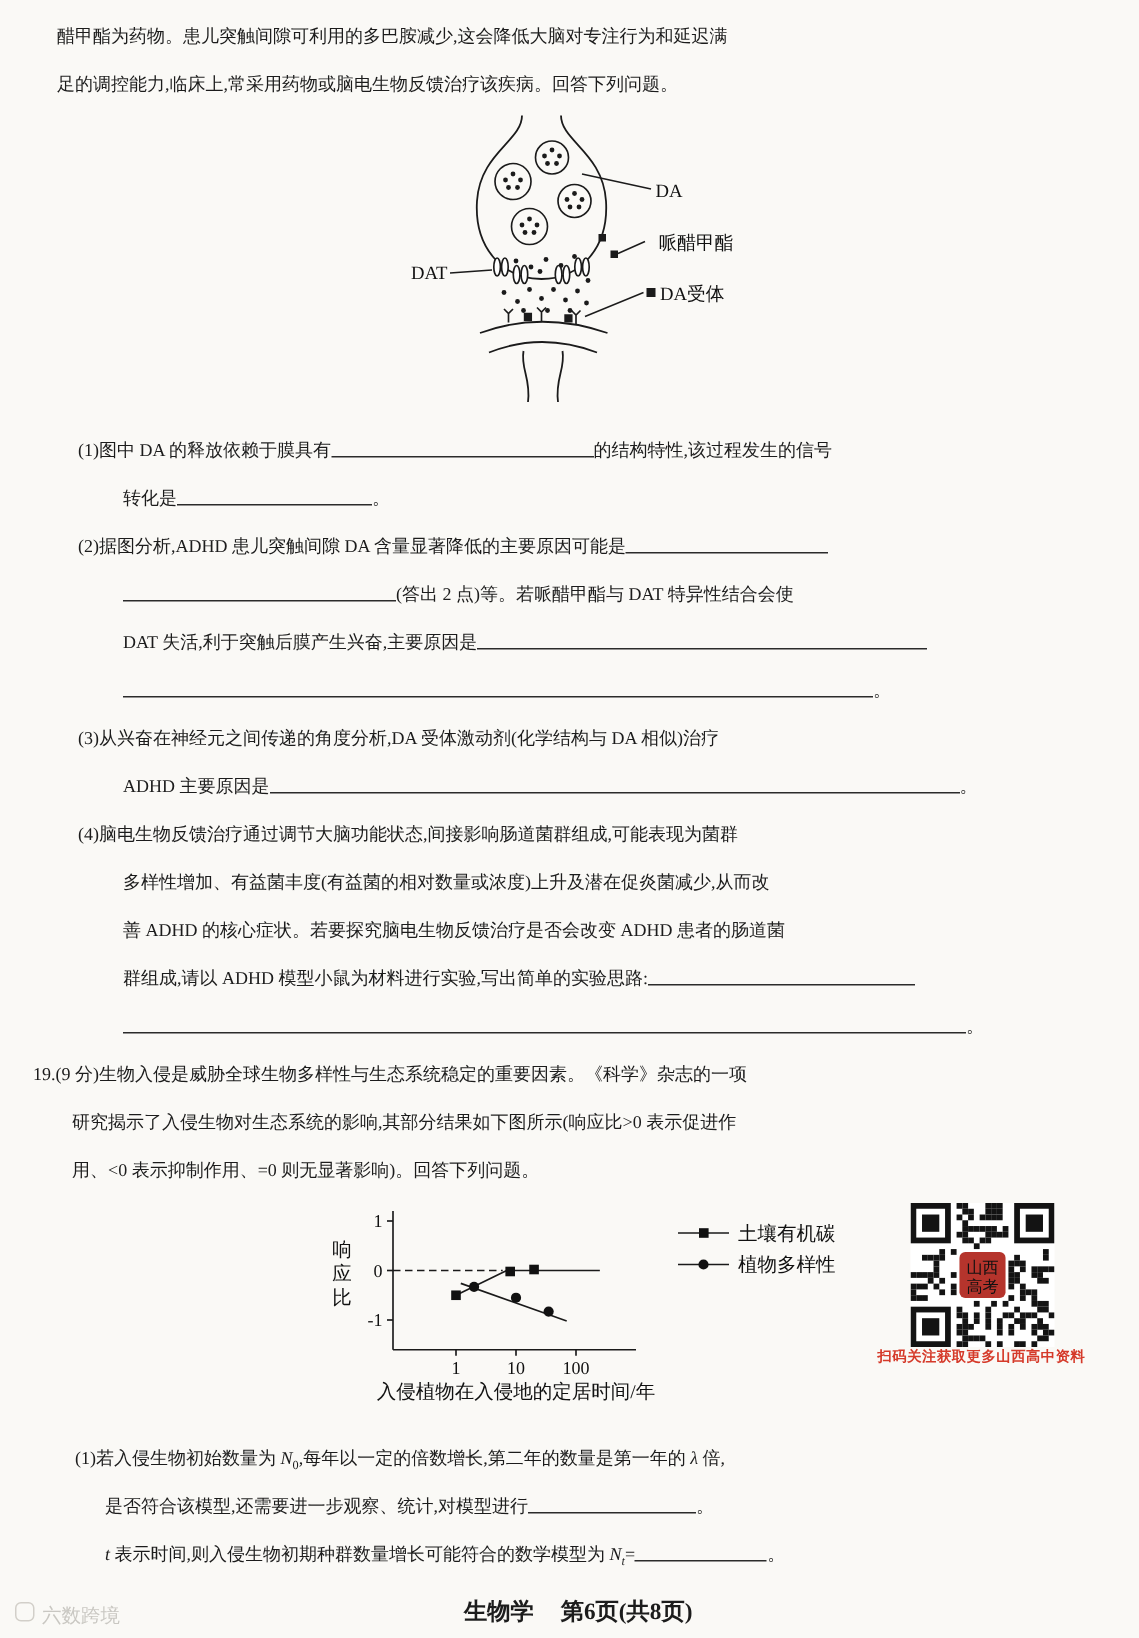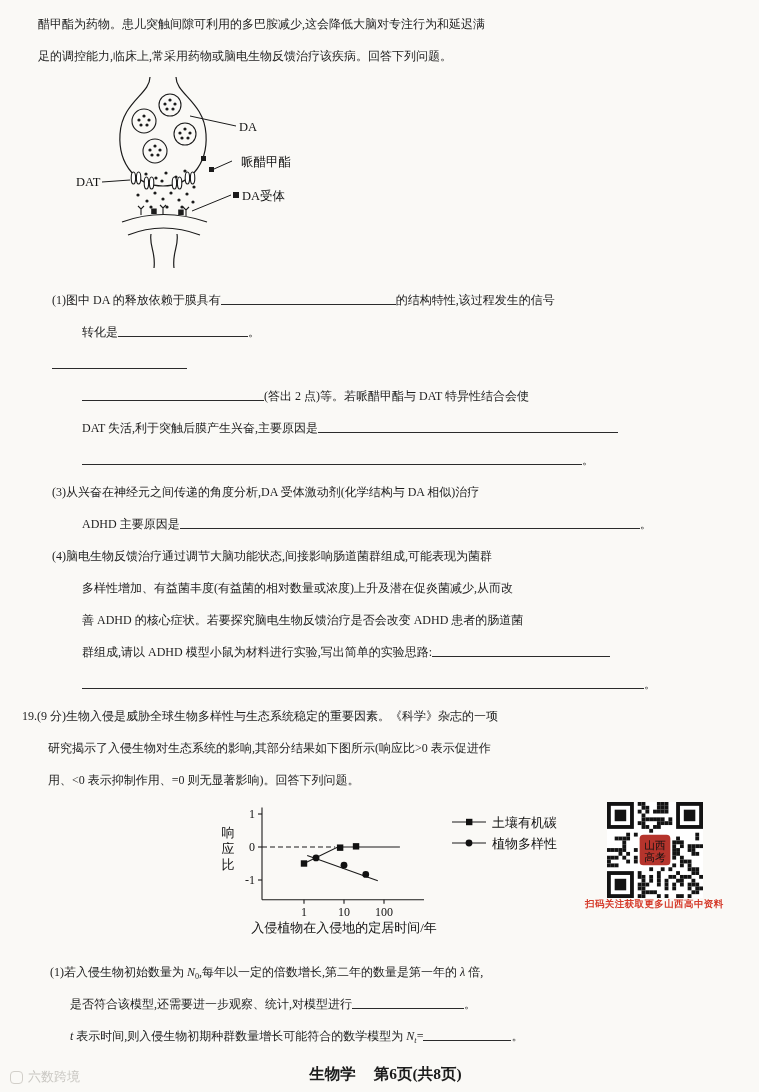--- a/index.html
+++ b/index.html
@@ -12,35 +12,35 @@
   .q .line{padding-left:14px}
   .q .line.ind1{padding-left:44px}
   .q19{margin-left:-16px}
   .q19 > .head .line{padding-left:0}
   .q19 > .head .line.ind1{padding-left:26px}
   .sub1 .line{padding-left:28px}
   .sub1 .line.ind1{padding-left:48px}
   .blank{display:inline-block;height:14px;border-bottom:1.3px solid #2b2b2b;vertical-align:-1px}
   .line sub{font-size:68%}
   .line i{font-style:italic}
-  .diagram{text-align:left;height:208px;margin:2px 0 2px 0}
+  .diagram{text-align:center;height:208px;margin:2px 0 2px 0}
   svg text{font-size:12.5px;fill:#111;font-family:"Liberation Serif","DejaVu Serif",serif}
   .ax{stroke:#1a1a1a;stroke-width:1.1;fill:none}
   .tick{font-size:12px}
   .lbl{font-size:13px}
   .chart-row{position:relative;height:158px;margin:2px 0 0 0}
   #inv-chart{position:absolute;left:190px;top:2px}
   #qr-wrap{position:absolute;right:30px;top:4px;width:96px}
   .qr-svg{display:block;width:96px;height:96px;background:#fff}
   .qr-caption{margin-top:0;margin-left:-22px;width:142px;font-size:9.5px;letter-spacing:.4px;
               color:#d53a2a;white-space:nowrap;font-family:"Liberation Sans",sans-serif;font-weight:bold}
   .footer{text-align:center;font-weight:bold;font-size:15.5px;margin-top:12px}
   .footer span + span{margin-left:18px}
   .watermark{position:absolute;left:10px;bottom:6px;color:#c9c7c2;font-size:13px;
-             font-family:"Liberation Sans",sans-serif;display:flex;align-items:center;gap:5px}
+             font-family:"Liberation Sans",sans-serif;display:flex;gap:5px}
   .wm-logo{width:13px;height:13px;border:1.5px solid #d2cfc9;border-radius:4px;display:inline-block}
 </style>
 </head>
 <body>
 
 <div class="page">
 
   <div class="intro">
       <div class="line"><span>醋甲酯为药物。患儿突触间隙可利用的多巴胺减少,这会降低大脑对专注行为和延迟满</span></div>
       <div class="line"><span>足的调控能力,临床上,常采用药物或脑电生物反馈治疗该疾病。回答下列问题。</span></div>
@@ -136,21 +136,21 @@
       <text x="204" y="126">DA受体</text>
       <text x="38" y="112">DAT</text>
     </svg>
   </div>
 
   <div class="q">
       <div class="line"><span>(1)图中 DA 的释放依赖于膜具有</span><span class="blank" style="width: 175px;"></span><span>的结构特性,该过程发生的信号</span></div>
       <div class="line ind1"><span>转化是</span><span class="blank" style="width: 130px;"></span><span>。</span></div>
     </div>
   <div class="q">
-      <div class="line"><span class="blank" style="width: 135px;"></span></div>
+      <div class="line"><span>(2)据图分析,ADHD 患儿突触间隙 DA 含量显著降低的主要原因可能是</span><span class="blank" style="width: 135px;"></span></div>
       <div class="line ind1"><span class="blank" style="width: 182px;"></span><span>(答出 2 点)等。若哌醋甲酯与 DAT 特异性结合会使</span></div>
       <div class="line ind1"><span>DAT 失活,利于突触后膜产生兴奋,主要原因是</span><span class="blank" style="width: 300px;"></span></div>
       <div class="line ind1"><span class="blank" style="width: 500px;"></span><span>。</span></div>
     </div>
   <div class="q">
       <div class="line"><span>(3)从兴奋在神经元之间传递的角度分析,DA 受体激动剂(化学结构与 DA 相似)治疗</span></div>
       <div class="line ind1"><span>ADHD 主要原因是</span><span class="blank" style="width: 460px;"></span><span>。</span></div>
     </div>
   <div class="q">
       <div class="line"><span>(4)脑电生物反馈治疗通过调节大脑功能状态,间接影响肠道菌群组成,可能表现为菌群</span></div>

